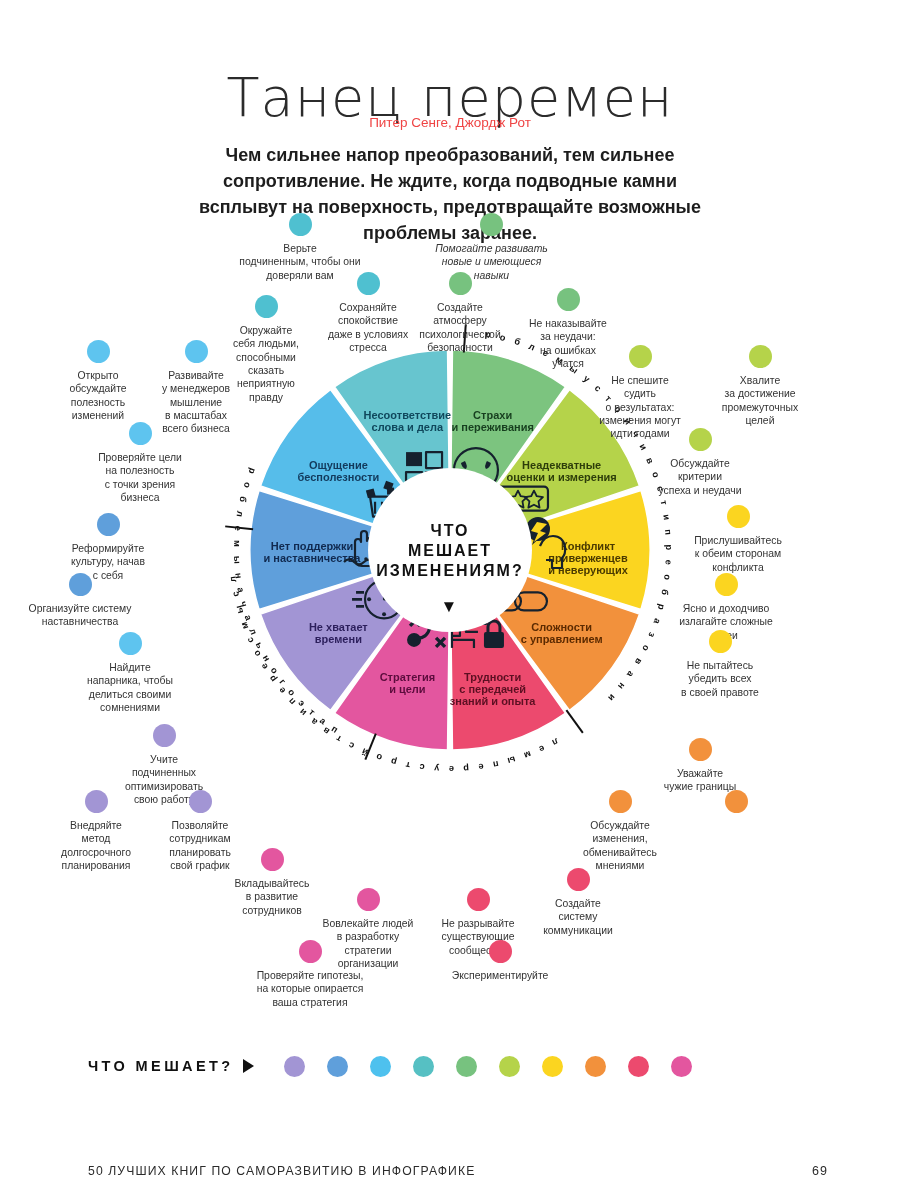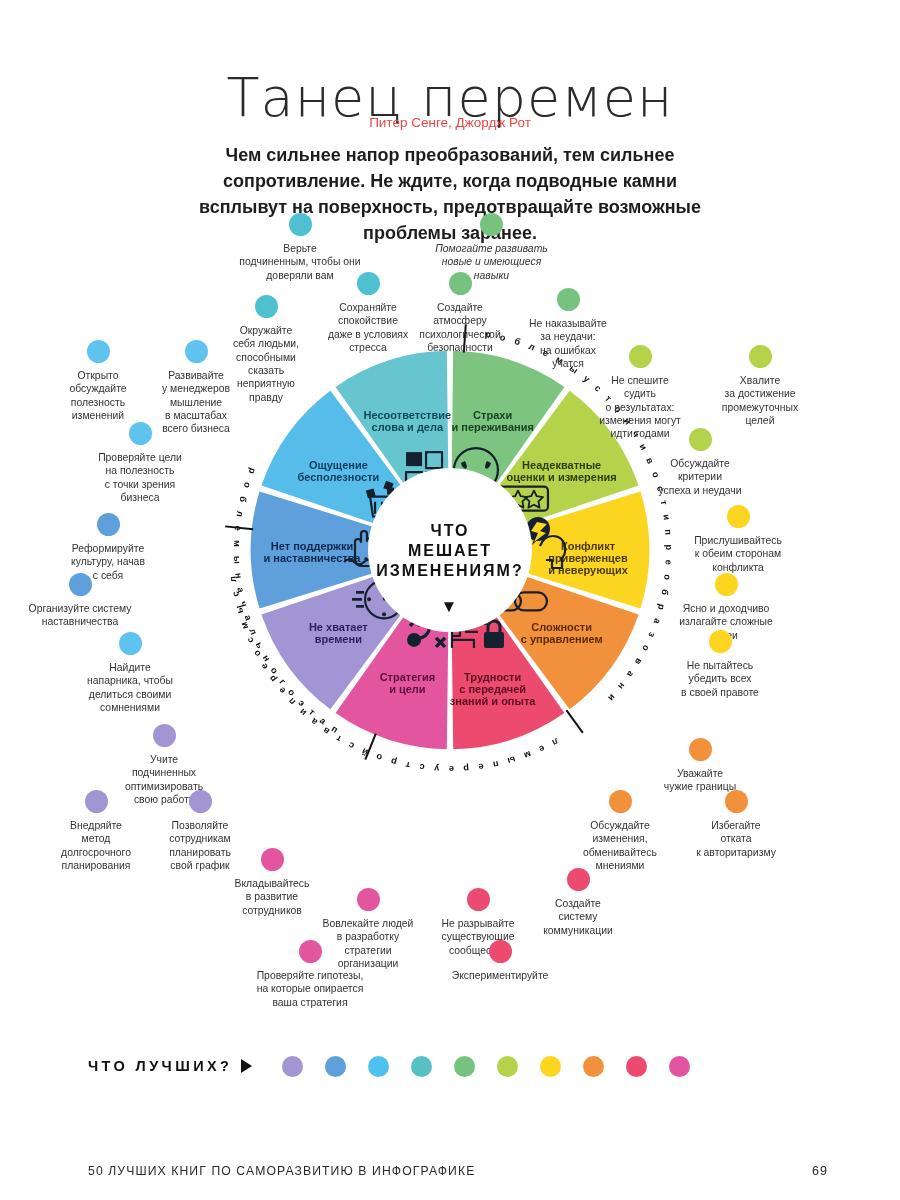--- a/index.html
+++ b/index.html
@@ -318,21 +318,20 @@
       <div class="tip" style="left: 143px; top: 790px; width: 114px;">
         <span class="dot" style="background: rgb(162, 149, 212);"></span>
         <span class="txt">Позволяйте<br>сотрудникам<br>планировать<br>свой график</span>
       </div>
       <div class="tip" style="left: 561px; top: 790px; width: 118px;">
         <span class="dot" style="background: rgb(242, 145, 60);"></span>
         <span class="txt">Обсуждайте<br>изменения,<br>обменивайтесь<br>мнениями</span>
       </div>
       <div class="tip" style="left: 677px; top: 790px; width: 118px;">
         <span class="dot" style="background: rgb(242, 145, 60);"></span>
-        <span class="txt">Избегайте<br>отката<br>к авторитаризму</span>
       </div>
       <div class="tip" style="left: 214px; top: 848px; width: 116px; text-align: center;">
         <span class="dot" style="background: rgb(227, 86, 159);"></span>
         <span class="txt">Вкладывайтесь<br>в развитие<br>сотрудников</span>
       </div>
       <div class="tip" style="left: 520px; top: 868px; width: 116px;">
         <span class="dot" style="background: rgb(236, 74, 110);"></span>
         <span class="txt">Создайте<br>систему<br>коммуникации</span>
       </div>
       <div class="tip" style="left: 306px; top: 888px; width: 124px;">
@@ -347,21 +346,21 @@
         <span class="dot" style="background: rgb(227, 86, 159);"></span>
         <span class="txt">Проверяйте гипотезы,<br>на которые опирается<br>ваша стратегия</span>
       </div>
       <div class="tip" style="left: 433px; top: 940px; width: 134px;">
         <span class="dot" style="background: rgb(236, 74, 110);"></span>
         <span class="txt">Экспериментируйте</span>
       </div>
     </div>
 
   <div class="legend">
-    <span class="legend-label">ЧТО ЛУЧШИХ?</span>
+    <span class="legend-label">ЧТО МЕШАЕТ?</span>
     <span class="legend-tri"></span>
     <span class="legend-dots" id="legend-dots">
         <i style="background: rgb(162, 149, 212);"></i>
         <i style="background: rgb(95, 159, 219);"></i>
         <i style="background: rgb(78, 193, 238);"></i>
         <i style="background: rgb(86, 192, 195);"></i>
         <i style="background: rgb(119, 194, 127);"></i>
         <i style="background: rgb(181, 211, 74);"></i>
         <i style="background: rgb(251, 213, 32);"></i>
         <i style="background: rgb(242, 145, 60);"></i>

